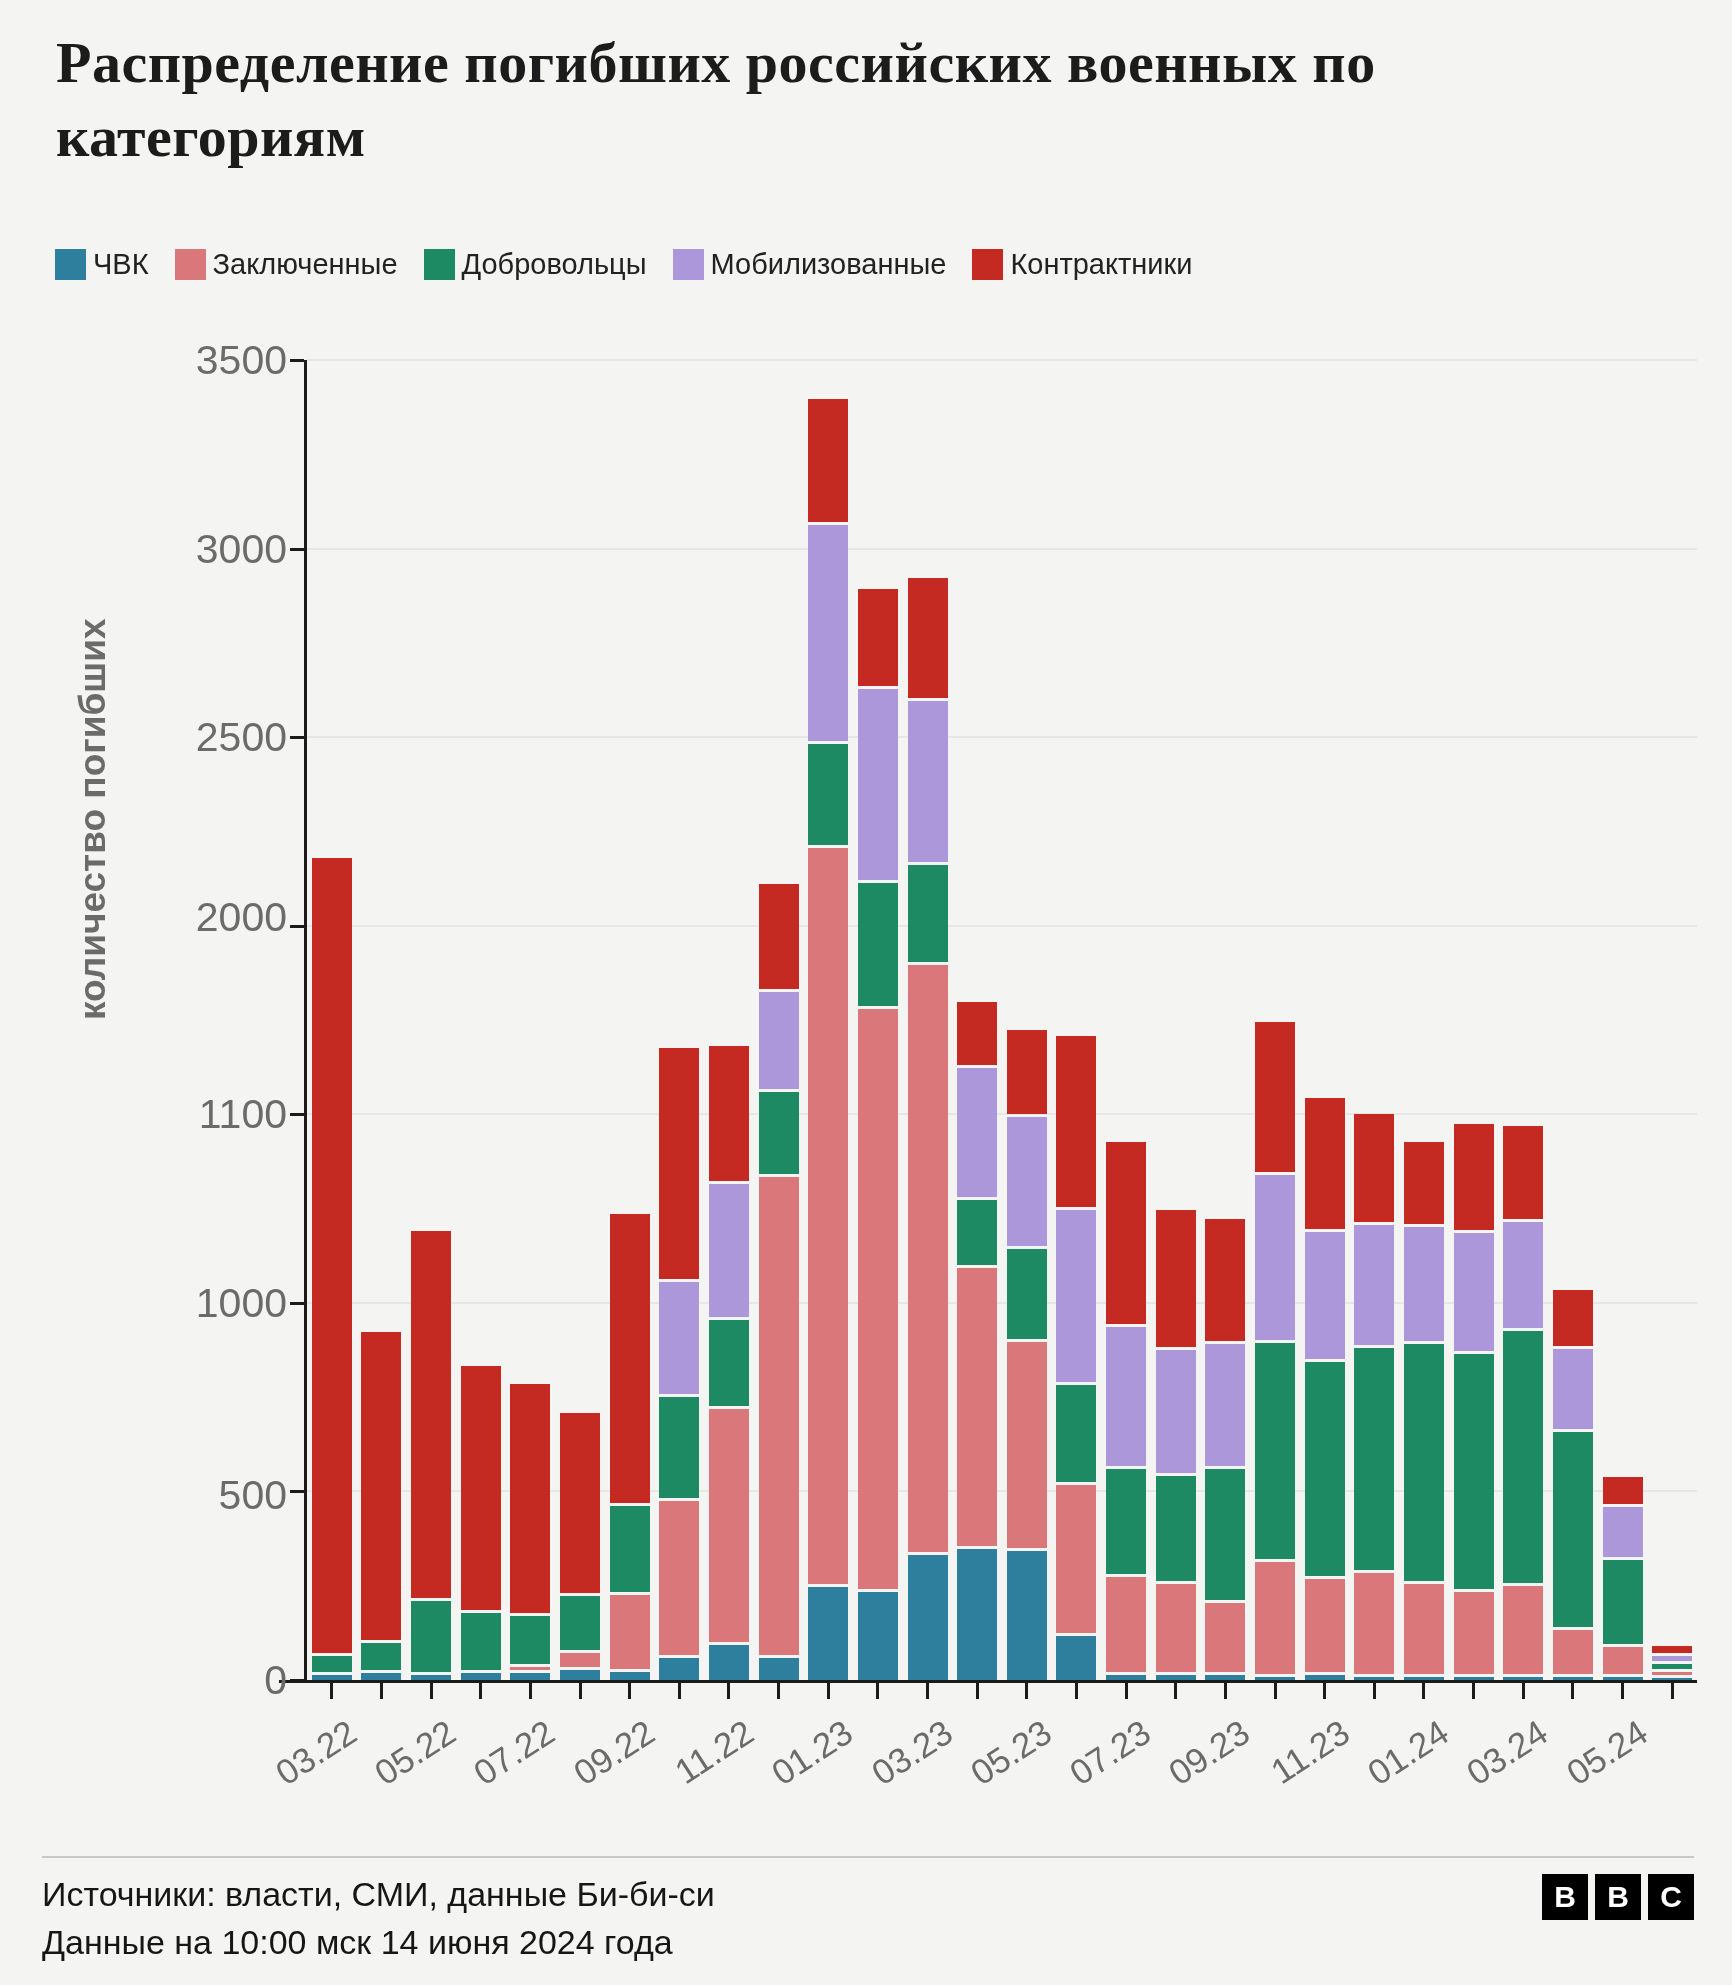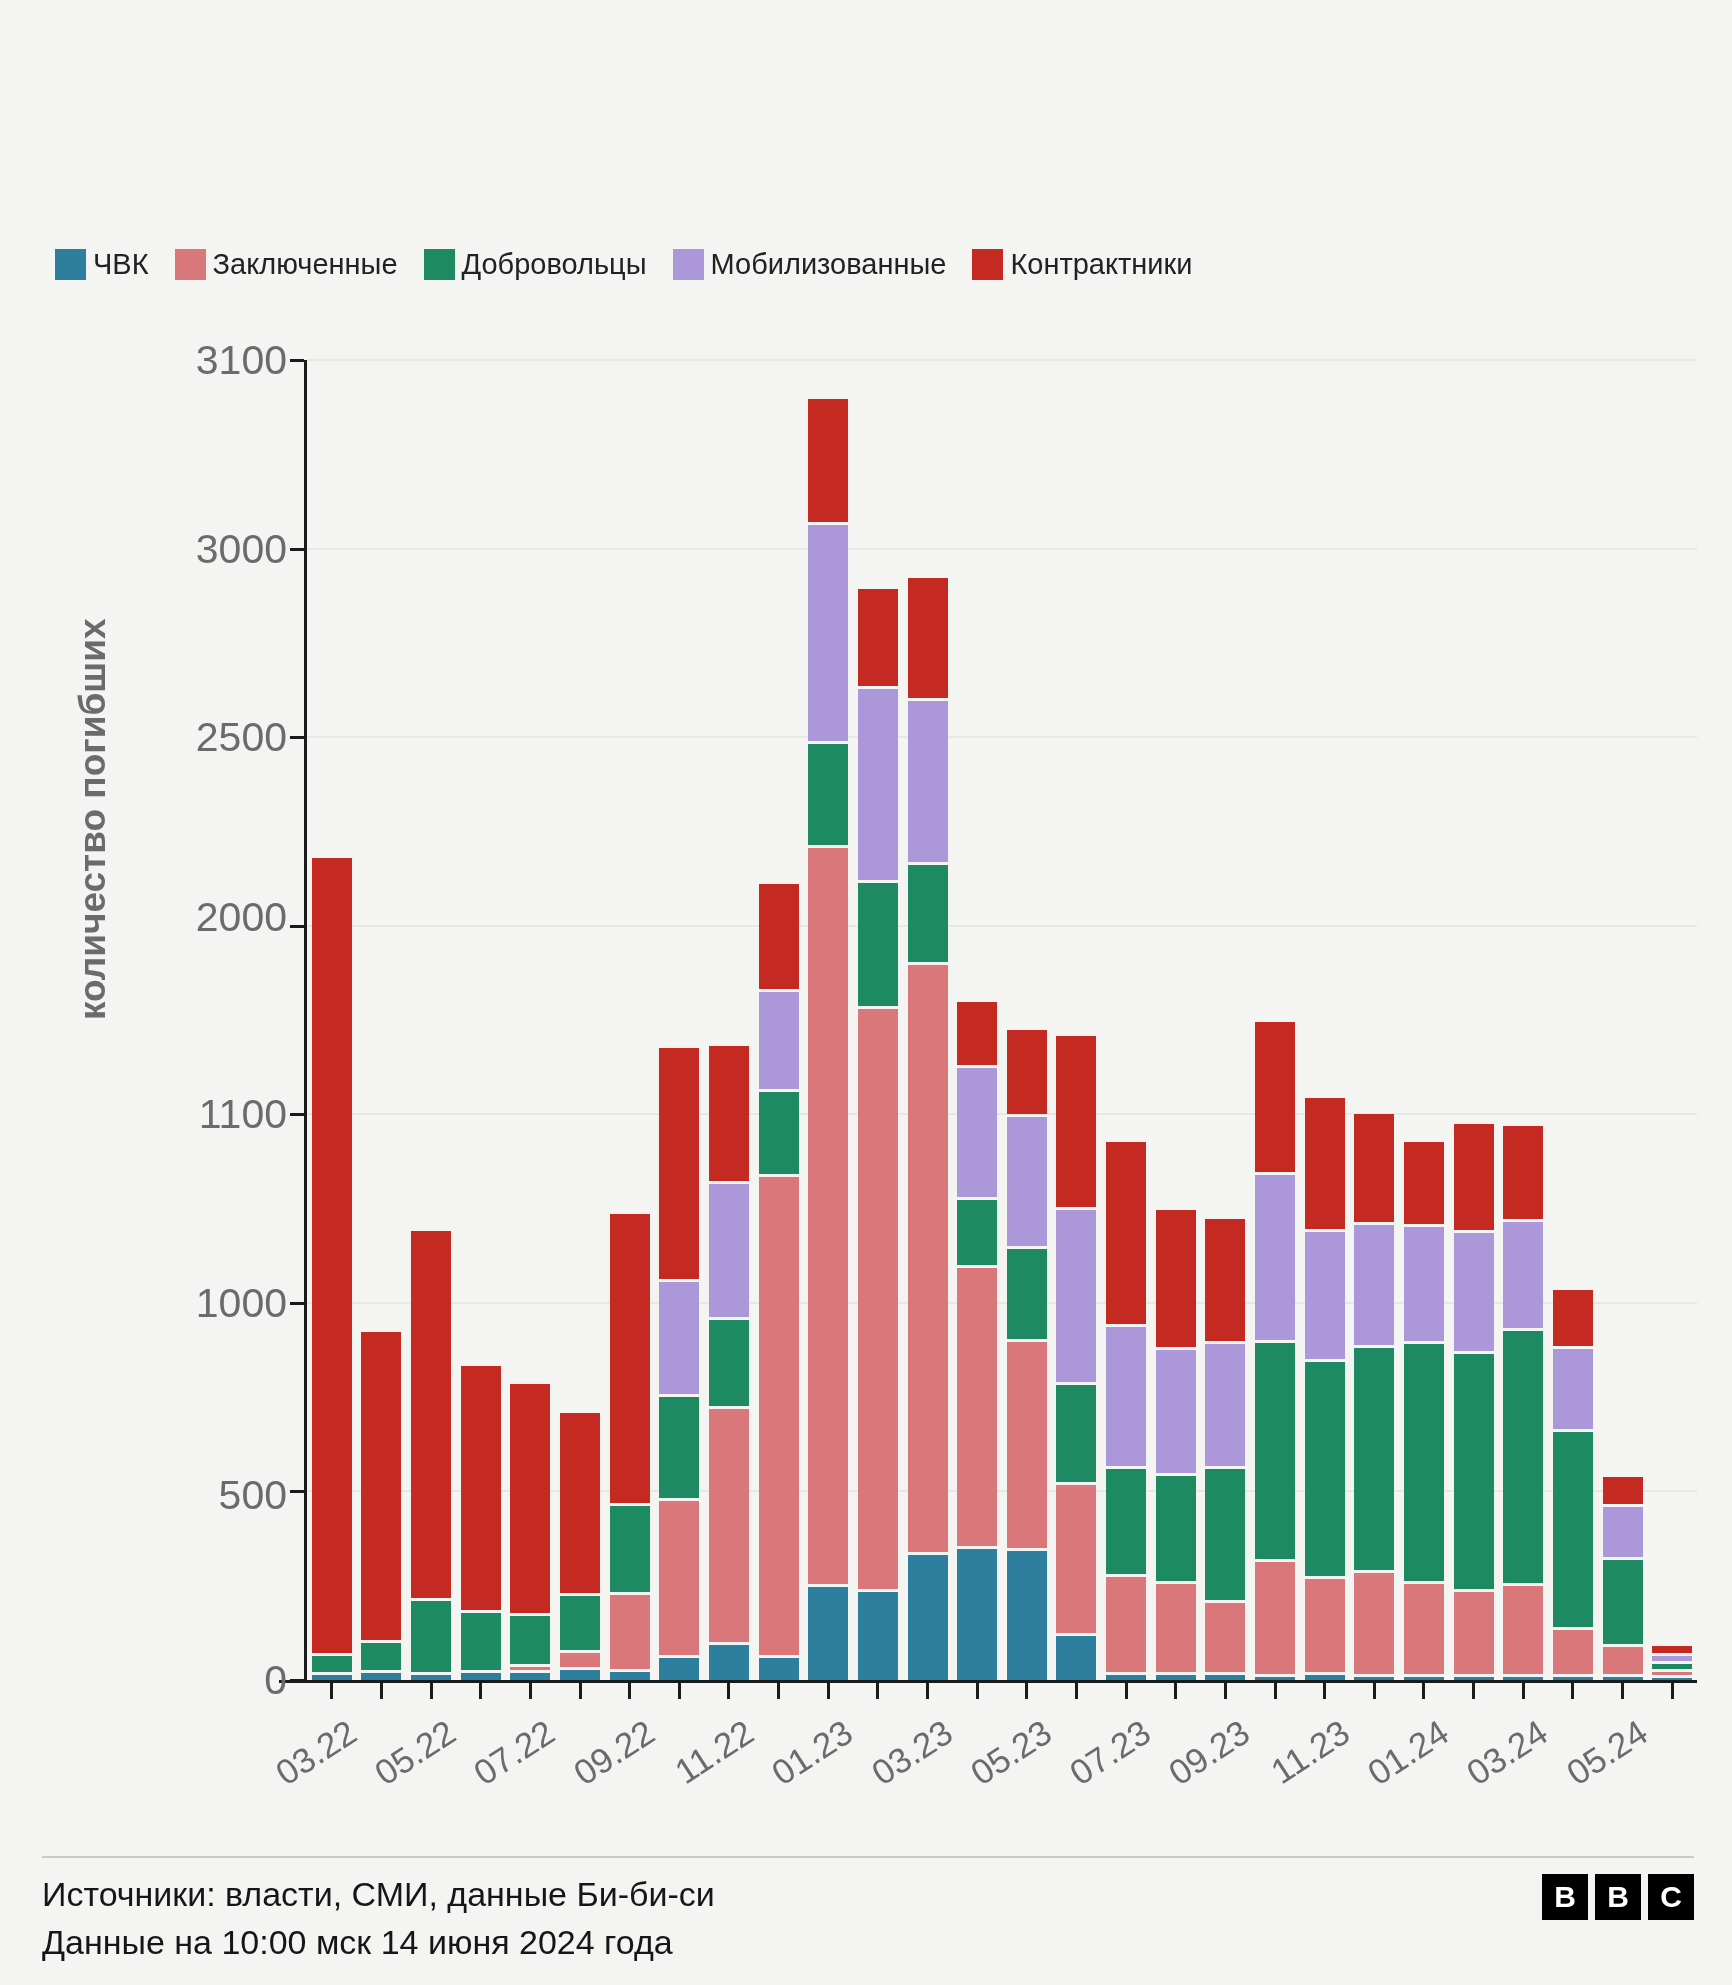--- a/index.html
+++ b/index.html
@@ -32,20 +32,21 @@
   .footer-text{margin-top:14px;font-size:34px;line-height:1.35;color:#161616;}
   .bbc-logo{position:absolute;right:0;top:16px;display:flex;}
   .bbc-box{width:46px;height:46px;background:#000;color:#fff;margin-left:7px;
            display:flex;align-items:center;justify-content:center;
            font-weight:bold;font-size:30px;font-family:"Liberation Sans",sans-serif;}
 </style>
 </head>
 <body>
 
 <div class="page">
+  <div class="title">Распределение погибших российских военных по категориям</div>
   <div class="legend" id="legend">
       <div class="legend-item">
         <div class="legend-swatch" style="background: rgb(46, 126, 157);"></div>
         <div class="legend-label">ЧВК</div>
       </div>
       <div class="legend-item">
         <div class="legend-swatch" style="background: rgb(217, 119, 123);"></div>
         <div class="legend-label">Заключенные</div>
       </div>
       <div class="legend-item">
@@ -80,21 +81,21 @@
       <div class="ytick-dash" style="top: 564.714px;"></div>
       <div class="ytick-label" style="top: 537px;">2000</div>
       <div class="gridline" style="top: 376.143px;"></div>
       <div class="ytick-dash" style="top: 376.143px;"></div>
       <div class="ytick-label" style="top: 357.143px;">2500</div>
       <div class="gridline" style="top: 187.571px;"></div>
       <div class="ytick-dash" style="top: 187.571px;"></div>
       <div class="ytick-label" style="top: 168.571px;">3000</div>
       <div class="gridline" style="top: -1px;"></div>
       <div class="ytick-dash" style="top: -1px;"></div>
-      <div class="ytick-label" style="top: -20px;">3100</div>
+      <div class="ytick-label" style="top: -20px;">3500</div>
       <div class="bar" style="left: 4.82143px;">
         <div class="seg" style="height: 5px; background: rgb(46, 126, 157);"></div>
         <div class="seg" style="height: 16px; background: rgb(30, 138, 99);"></div>
         <div class="seg" style="height: 795px; background: rgb(196, 42, 33);"></div>
       </div>
       <div class="xtick" style="left: 23.3214px;"></div>
       <div class="xtick-label" style="left: -115.179px;">03.22</div>
       <div class="bar" style="left: 54.4643px;">
         <div class="seg" style="height: 7px; background: rgb(46, 126, 157);"></div>
         <div class="seg" style="height: 27px; background: rgb(30, 138, 99);"></div>

